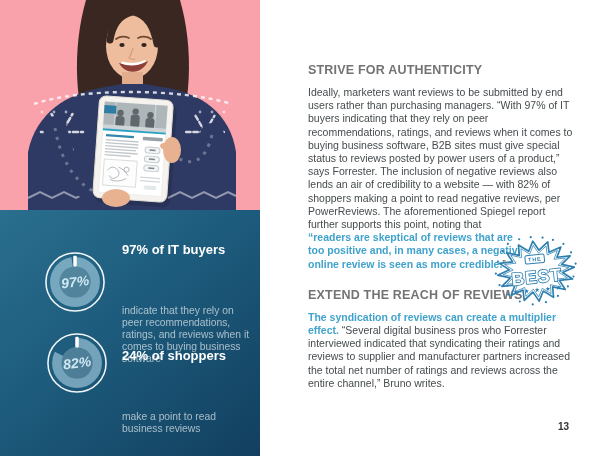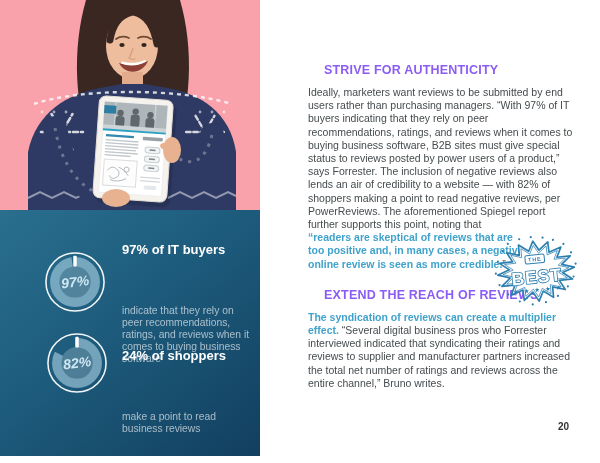--- a/index.html
+++ b/index.html
@@ -23,21 +23,21 @@
   .donut-label { font-family:"Liberation Sans",sans-serif; font-style:italic; font-weight:bold;
                  font-size:14.5px; fill:#cfe9f4; text-anchor:middle; }
   .stat-text { position:absolute; left:122px; width:132px; }
   .stat-text-1 { top:32px; }
   .stat-text-2 { top:138px; }
   .stat-title { font-size:13px; font-weight:bold; color:#ffffff; margin:0 0 2px 0; }
   .stat-desc  { font-size:10.3px; line-height:11.9px; color:rgba(255,255,255,.62);margin-top:48px; }
 
   
   .article { position:absolute; left:308px; top:63px; width:268px; }
-  .article h2 { margin:0 0 9px 16px; font-size:12.5px; letter-spacing:.2px; color:#8b5cf6; }
+  .article h2 { margin:0 0 9px 0; font-size:12.5px; letter-spacing:.2px; color:#737373; }
   .article p  { margin:0; font-size:10.5px; line-height:13.2px; color:#454b4e; }
   .article h2.second { margin-top:17px; }
   .hl { color:#41a3cc; font-weight:bold; }
   .badge-spacer { float:right; width:52px; height:60px; }
 
   
   .best-badge { position:absolute; left:494px; top:236px; width:84px; height:72px; }
   .badge-outline { fill:#ffffff; stroke:#2d7fb0; stroke-width:2; stroke-linejoin:round; }
   .badge-echo { fill:none; stroke:#2d7fb0; stroke-width:1.2; opacity:.85; stroke-linejoin:round; }
   .badge-dot { fill:#2d7fb0; }
@@ -221,14 +221,14 @@
       </g>
       <polygon class="badge-outline" points="96,42 81.4,46.9 92.5,55.8 76.6,55.9 82.5,67.5 67.8,62.8 67.6,75.3 56.2,66.5 50,78 43.8,66.5 32.4,75.3 32.2,62.8 17.5,67.5 23.4,55.9 7.5,55.8 18.6,46.9 4,42 18.6,37.1 7.5,28.2 23.4,28.1 17.5,16.5 32.2,21.2 32.4,8.7 43.8,17.5 50,6 56.2,17.5 67.6,8.7 67.8,21.2 82.5,16.5 76.6,28.1 92.5,28.2 81.4,37.1"></polygon>
       <polygon class="badge-echo" transform="translate(50 42) scale(0.86) translate(-50 -42)" points="96,42 81.4,46.9 92.5,55.8 76.6,55.9 82.5,67.5 67.8,62.8 67.6,75.3 56.2,66.5 50,78 43.8,66.5 32.4,75.3 32.2,62.8 17.5,67.5 23.4,55.9 7.5,55.8 18.6,46.9 4,42 18.6,37.1 7.5,28.2 23.4,28.1 17.5,16.5 32.2,21.2 32.4,8.7 43.8,17.5 50,6 56.2,17.5 67.6,8.7 67.8,21.2 82.5,16.5 76.6,28.1 92.5,28.2 81.4,37.1"></polygon>
       <rect class="badge-the-box" x="38.5" y="22.5" width="23" height="10" rx="2"></rect>
       <text class="badge-the" x="50" y="30">THE</text>
       <text class="badge-best" x="50" y="56">BEST</text>
       <text class="badge-stars" x="50" y="67">★ ★ ★ ★ ★</text>
     </g>
   </svg>
 
-  <div class="page-number">20</div>
+  <div class="page-number">13</div>
 </div>
 
 </body></html>

